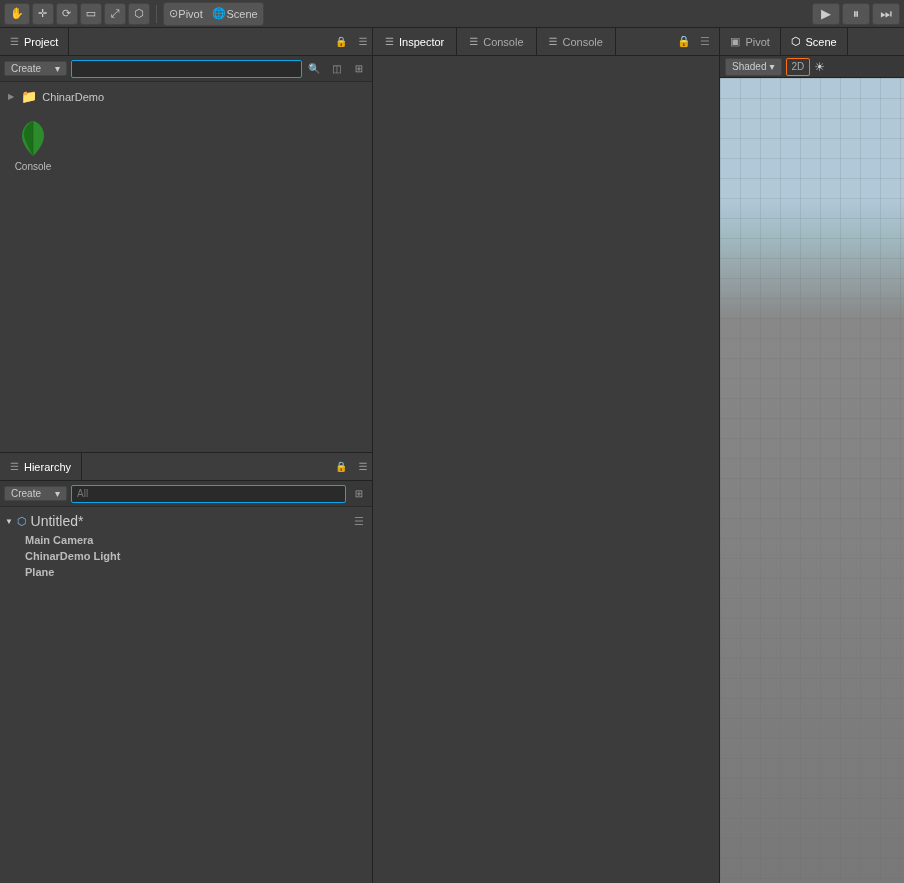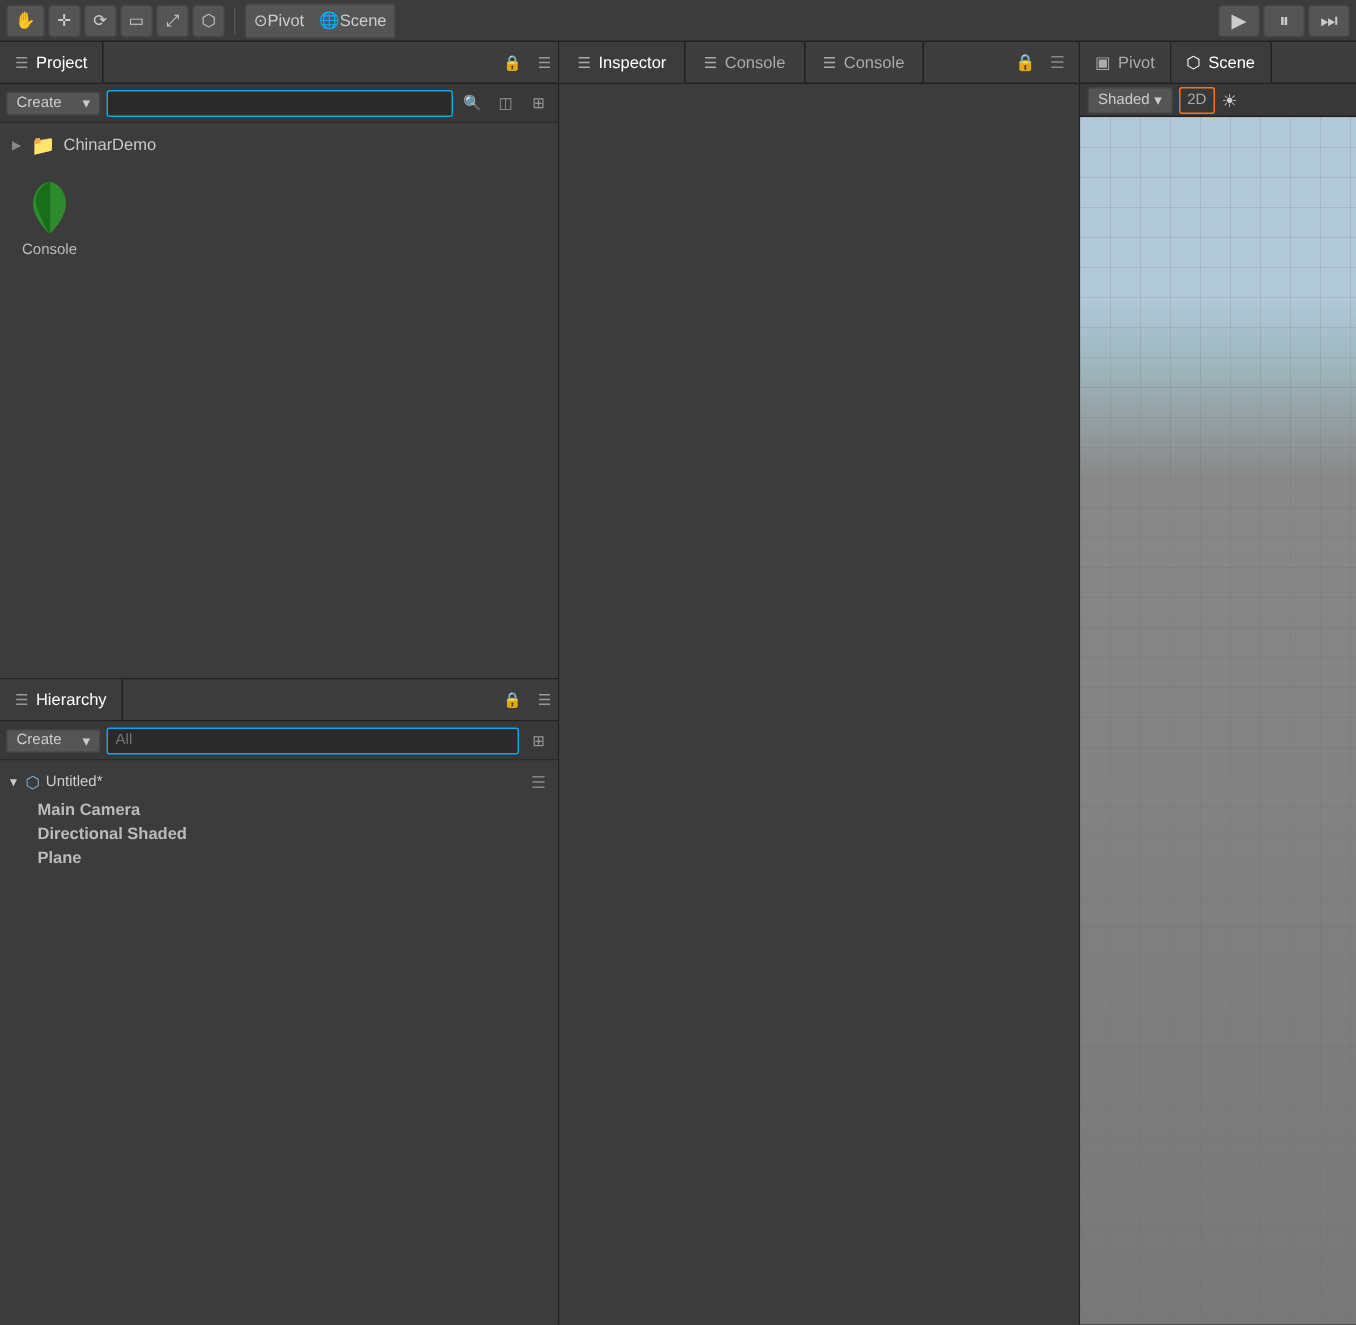--- a/index.html
+++ b/index.html
@@ -520,28 +520,28 @@
           <span>Create</span>
           <span>▾</span>
         </button>
         <input class="search-box" type="text" style="flex: 1 1 0%;" placeholder="All">
         <button class="panel-icon-btn">⊞</button>
       </div>
       <div class="hierarchy-content">
         <div class="hierarchy-scene-row">
           <span class="expand-tri">▼</span>
           <span style="color:#7eb4ea;font-size:11px;">⬡</span>
-          <span style="color:#ccc;font-size:10px;">Untitled*</span>
+          <span style="color:#ccc;font-size:14px;">Untitled*</span>
           <button class="list-icon-btn">☰</button>
         </div>
         <div class="hierarchy-item">
           <span class="item-name">Main Camera</span>
         </div>
         <div class="hierarchy-item">
-          <span class="item-name">Directional Shaded</span>
+          <span class="item-name">ChinarDemo Light</span>
         </div>
         <div class="hierarchy-item">
           <span class="item-name">Plane</span>
         </div>
       </div>
     </div>
 
   </div>
 
   <div id="middle-section">

